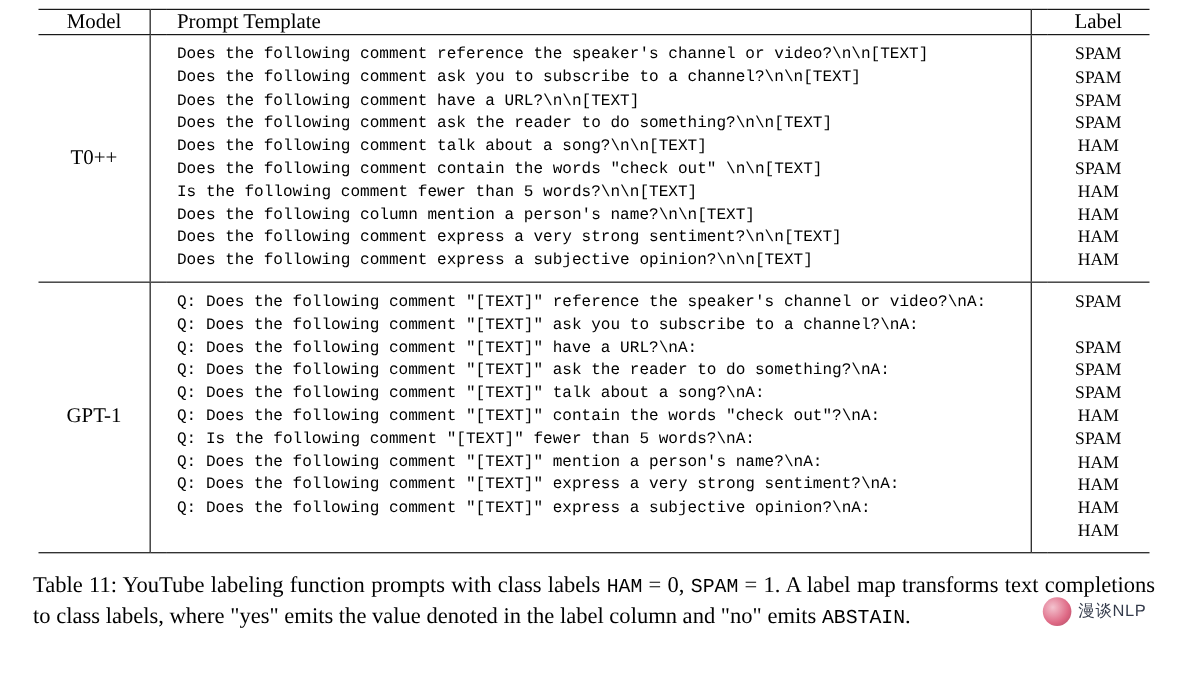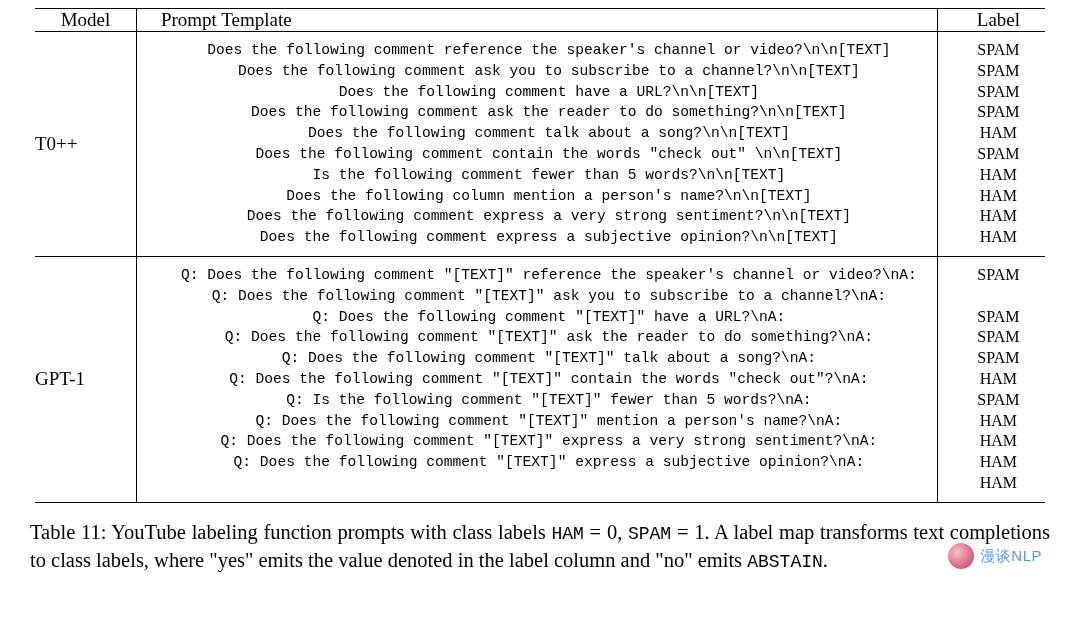--- a/index.html
+++ b/index.html
@@ -69,32 +69,31 @@
   }
   .hdr .col-prompt {
     text-align: left;
   }
   .body-cell {
     padding-top: 8px !important;
     padding-bottom: 8px !important;
   }
   .model-name {
     font-size: 19px;
-    text-align: left;
+    text-align: center;
     vertical-align: middle !important;
     font-family: "Liberation Serif", serif;
   }
   .mono-list {
     list-style: none;
     margin: 0;
     padding: 0;
     font-family: "Liberation Mono", monospace;
     font-size: 14.6px;
     line-height: 20.8px;
-    text-align: center;
   }
   .mono-list li {
     white-space: normal;
     word-break: break-word;
   }
   .label-list {
     list-style: none;
     margin: 0;
     padding: 0;
     font-family: "Liberation Serif", serif;
@@ -131,21 +130,21 @@
   .wm-logo {
     width: 26px;
     height: 26px;
     border-radius: 50%;
     background: radial-gradient(circle at 35% 35%, #f2b8c6, #d94f70 60%, #9c2743);
     display: inline-block;
   }
   .wm-text {
     font-family: "Liberation Sans", sans-serif;
     font-size: 15px;
-    color: #3b82f6;
+    color: #0f172a;
     letter-spacing: 0.5px;
   }
 </style>
 </head>
 <body>
 
 <div class="page">
 
   <table class="prompt-table">
     <colgroup>

